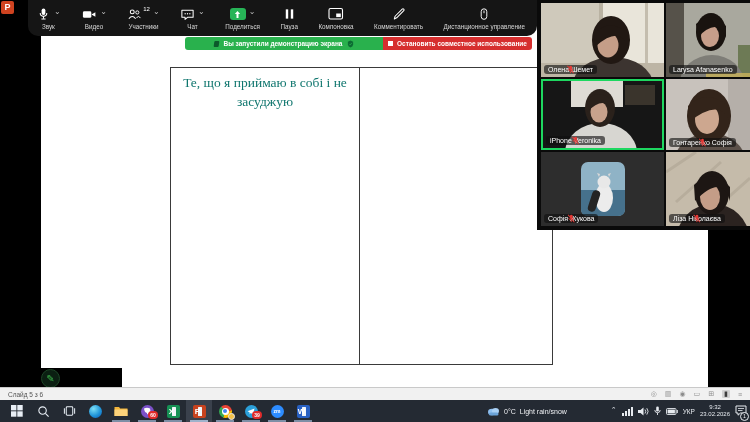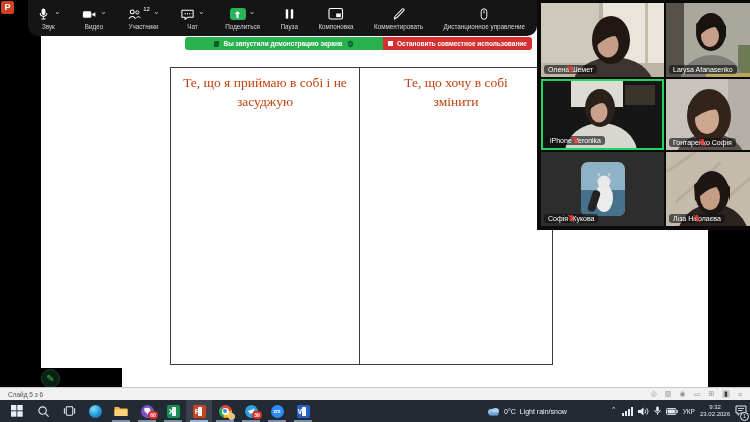--- a/index.html
+++ b/index.html
@@ -11,21 +11,21 @@
   .bar-left{left:0;width:41px;}
   .bar-right{left:708px;width:42px;}
   .ppt-corner{position:absolute;left:1px;top:1px;width:13px;height:13px;border-radius:2px;
     background:#cf4320;color:#fff;font-size:9px;font-weight:bold;line-height:13px;text-align:center;z-index:3;}
   
   .slide-table{position:absolute;left:170px;top:67px;width:381px;height:296px;
     border:1px solid #3a3a3a;display:flex;background:#fff;}
   .st-col1{width:188px;border-right:1px solid #3a3a3a;}
   .st-col2{flex:1;position:relative;}
   .col-header{margin-top:6px;text-align:center;font-family:"Liberation Serif",serif;
-    font-size:13.5px;line-height:1.4;color:#c2410c;padding:0 10px;}
+    font-size:13.5px;line-height:1.4;color:#0f766e;padding:0 10px;}
   .st-col2 .col-header{padding:0 24px;}
   .col-note{position:absolute;left:7px;right:7px;bottom:16px;font-family:"Liberation Serif",serif;
     font-style:italic;font-size:12.5px;line-height:1.55;color:#1a1a1a;text-align:justify;}
   
   .zoom-toolbar{position:absolute;left:28px;top:0;width:509px;height:36px;background:#151515;
     border-radius:0 0 10px 10px;display:flex;align-items:center;justify-content:space-between;
     padding:0 12px 0 8px;box-sizing:border-box;z-index:5;}
   .tb-item{display:flex;flex-direction:column;align-items:center;gap:1px;color:#e3e3e3;cursor:default;}
   .tb-ic{height:16px;display:flex;align-items:center;}
   .tb-lbl{font-size:6.3px;white-space:nowrap;color:#d6d6d6;}
@@ -108,21 +108,20 @@
 
 <div class="screen">
   <div class="blackbar bar-left"></div>
   <div class="blackbar bar-right"></div>
 
   <div class="slide-table">
     <div class="st-col1">
       <div class="col-header">Те, що я приймаю в собі і не засуджую</div>
     </div>
     <div class="st-col2">
-      <div class="col-header">Те, що хочу в собі змінити</div>
     </div>
   </div>
 </div>
 
 <div class="ppt-corner">P</div>
 
 <div class="zoom-toolbar">
 
   <div class="tb-item">
     <div class="tb-ic">

